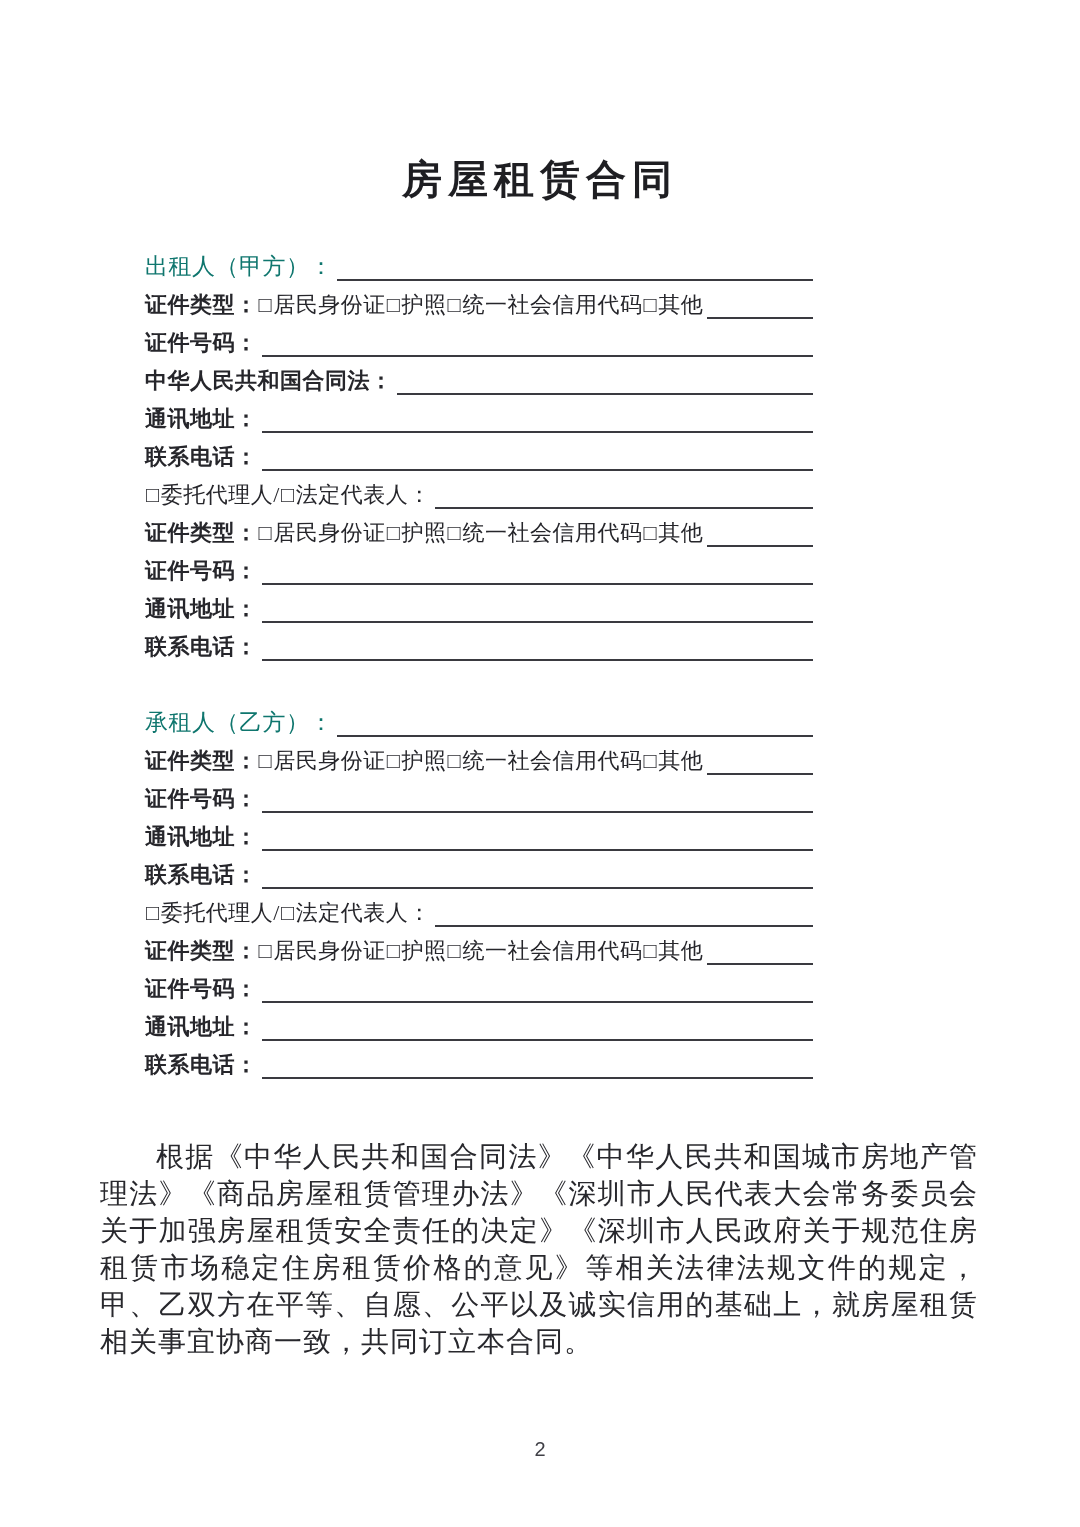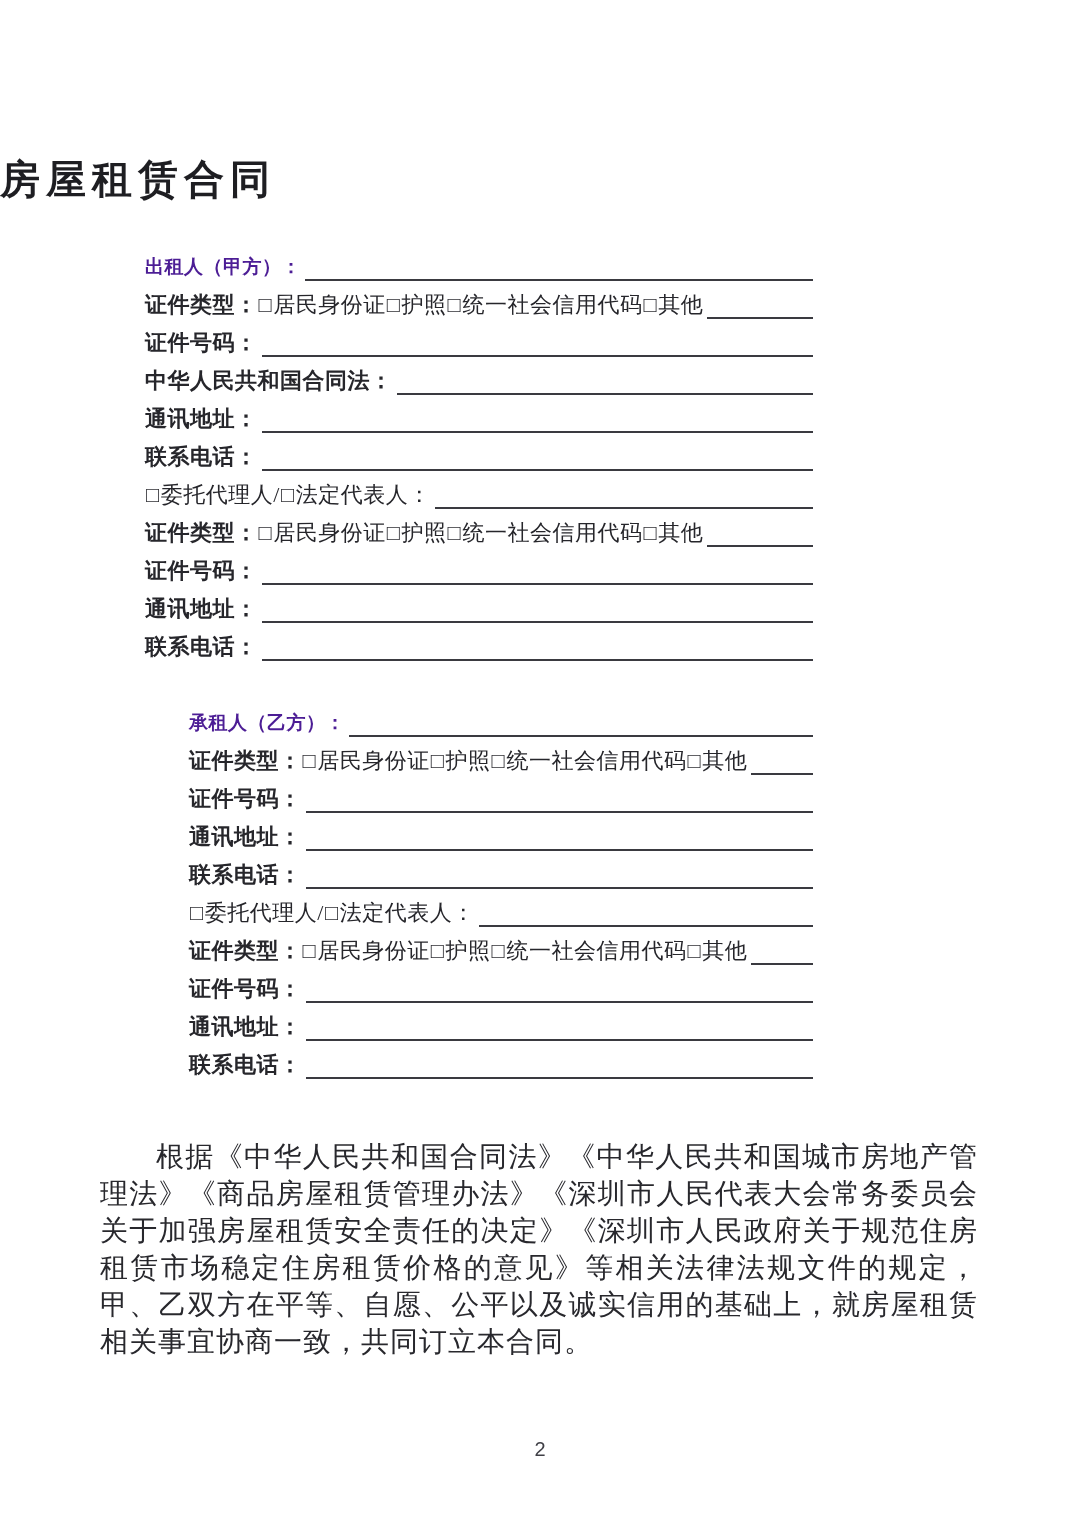--- a/index.html
+++ b/index.html
@@ -13,47 +13,47 @@
     overflow: hidden;
   }
   .page {
     position: relative;
     width: 1080px;
     height: 1527px;
     background: #ffffff;
   }
   .doc-title {
     margin-top: 158px;
-    text-align: left;
+    text-align: center;
     font-size: 40px;
     font-weight: bold;
     letter-spacing: 6px;
     color: #1e1e22;
     line-height: 44px;
   }
   .form {
     margin-left: 145px;
     width: 668px;
     margin-top: 46px;
   }
-  .section + .section { margin-top: 38px; margin-left: 44px; }
+  .section + .section { margin-top: 38px; }
   .row {
     display: flex;
     height: 38px;
     line-height: 38px;
     font-size: 22px;
     letter-spacing: 0.5px;
     white-space: nowrap;
     align-items: stretch;
   }
   .row .label { flex: 0 0 auto; font-weight: bold; }
   .heading-row .label {
-    font-weight: bold;
-    font-size: 19px;
-    color: #4c1d95;
+    font-weight: normal;
+    font-size: 23px;
+    color: #0f766e;
   }
   .box { flex: 0 0 auto; padding: 0 1px; color: #2e2e33; }
   .opt { flex: 0 0 auto; }
   .fill {
     flex: 1 1 auto;
     position: relative;
     min-width: 60px;
     margin-left: 4px;
   }
   .fill::after {

